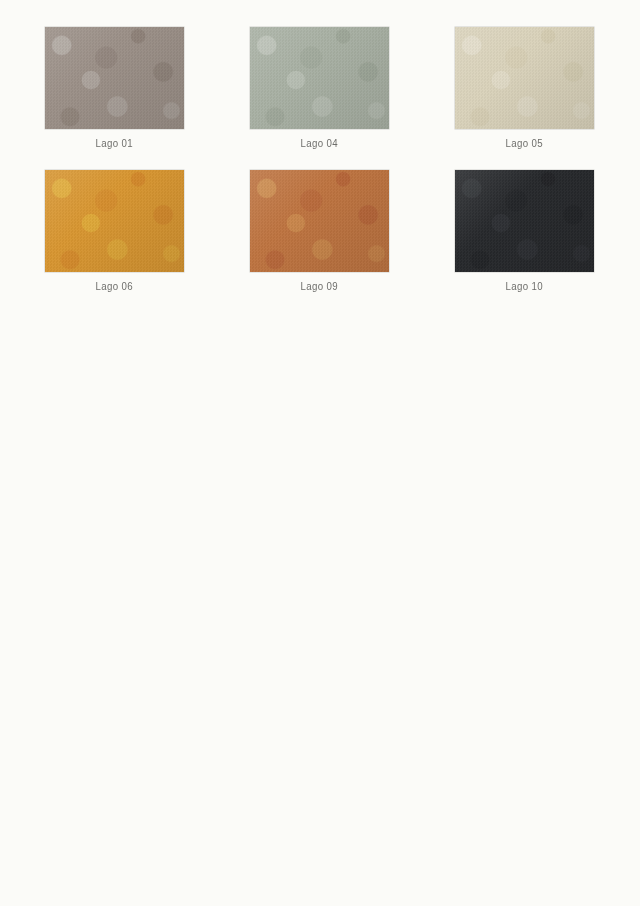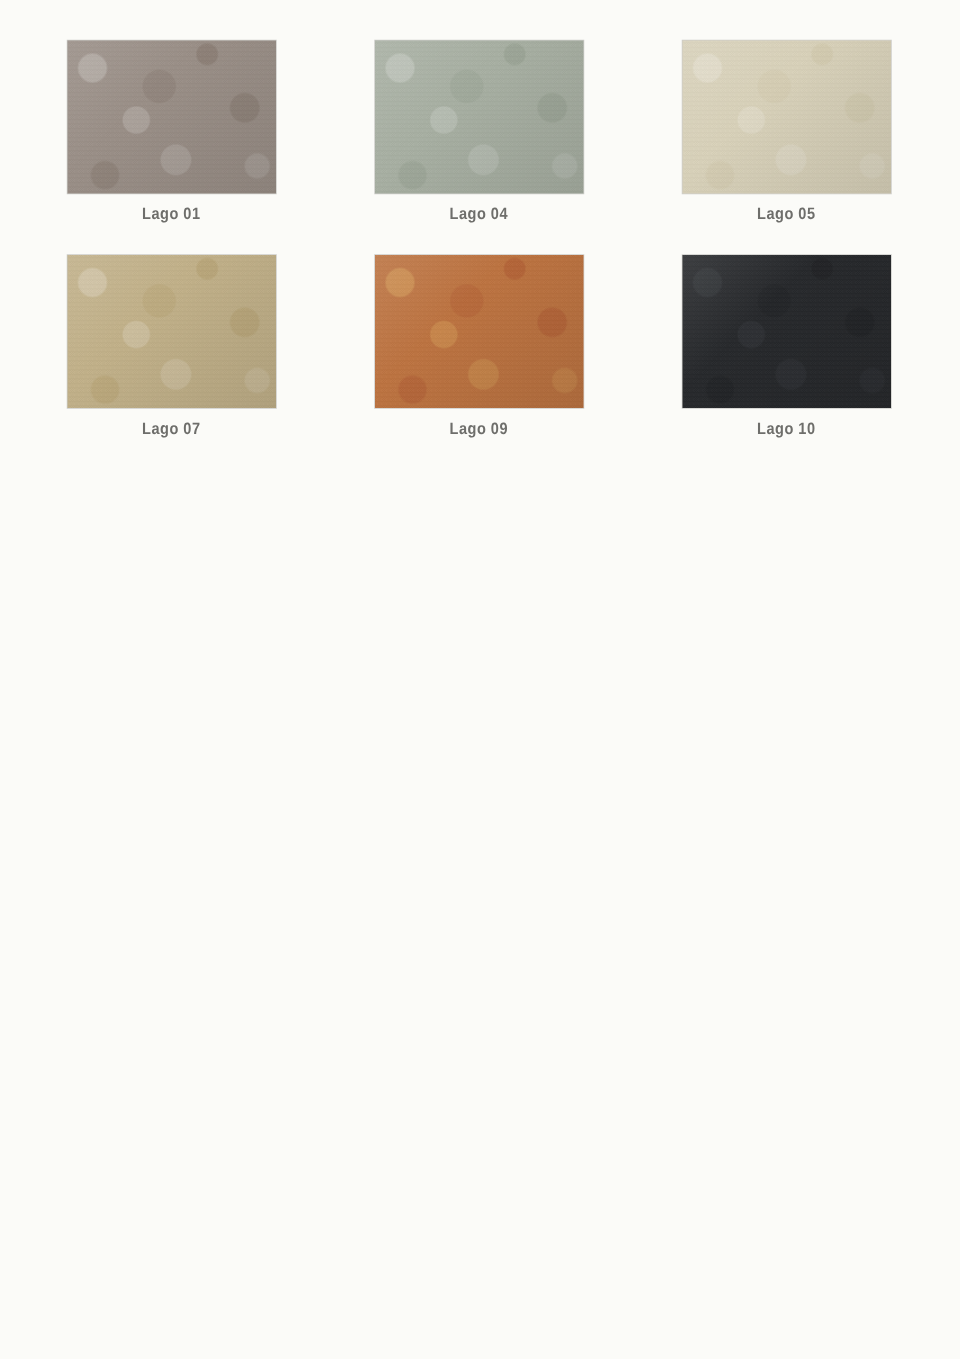--- a/index.html
+++ b/index.html
@@ -29,21 +29,20 @@
     flex-wrap: wrap;
     gap: 0px;
   }
   .swatch-cell {
     width: 139px;
     margin-right: 66px;
     margin-bottom: 20px;
     display: flex;
     flex-direction: column;
     align-items: center;
-    font-weight: bold;
   }
   .swatch-cell:nth-child(3n) {
     margin-right: 0;
   }
   .swatch-chip {
     width: 139px;
     height: 102px;
     position: relative;
     overflow: hidden;
     box-shadow: 0 0 0 0.5px rgba(120,120,115,0.35);
@@ -111,26 +110,26 @@
       </div>
       <div class="swatch-cell">
         <div class="swatch-chip" x-color="#d9d2ba" style="background: rgb(217, 210, 186);">
           <div class="grain"></div>
           <div class="speckle"></div>
           <div class="sheen"></div>
         </div>
         <div class="swatch-label" style="color: rgb(110, 110, 107);">Lago 05</div>
       </div>
       <div class="swatch-cell">
-        <div class="swatch-chip" x-color="#c2b189" style="background: rgb(194, 177, 137);">
+        <div class="swatch-chip" x-color="#d79530" style="background: rgb(215, 149, 48);">
           <div class="grain"></div>
           <div class="speckle"></div>
           <div class="sheen"></div>
         </div>
-        <div class="swatch-label" style="color: rgb(110, 110, 107);">Lago 07</div>
+        <div class="swatch-label" style="color: rgb(110, 110, 107);">Lago 06</div>
       </div>
       <div class="swatch-cell">
         <div class="swatch-chip" x-color="#bd7340" style="background: rgb(189, 115, 64);">
           <div class="grain"></div>
           <div class="speckle"></div>
           <div class="sheen"></div>
         </div>
         <div class="swatch-label" style="color: rgb(110, 110, 107);">Lago 09</div>
       </div>
       <div class="swatch-cell">

